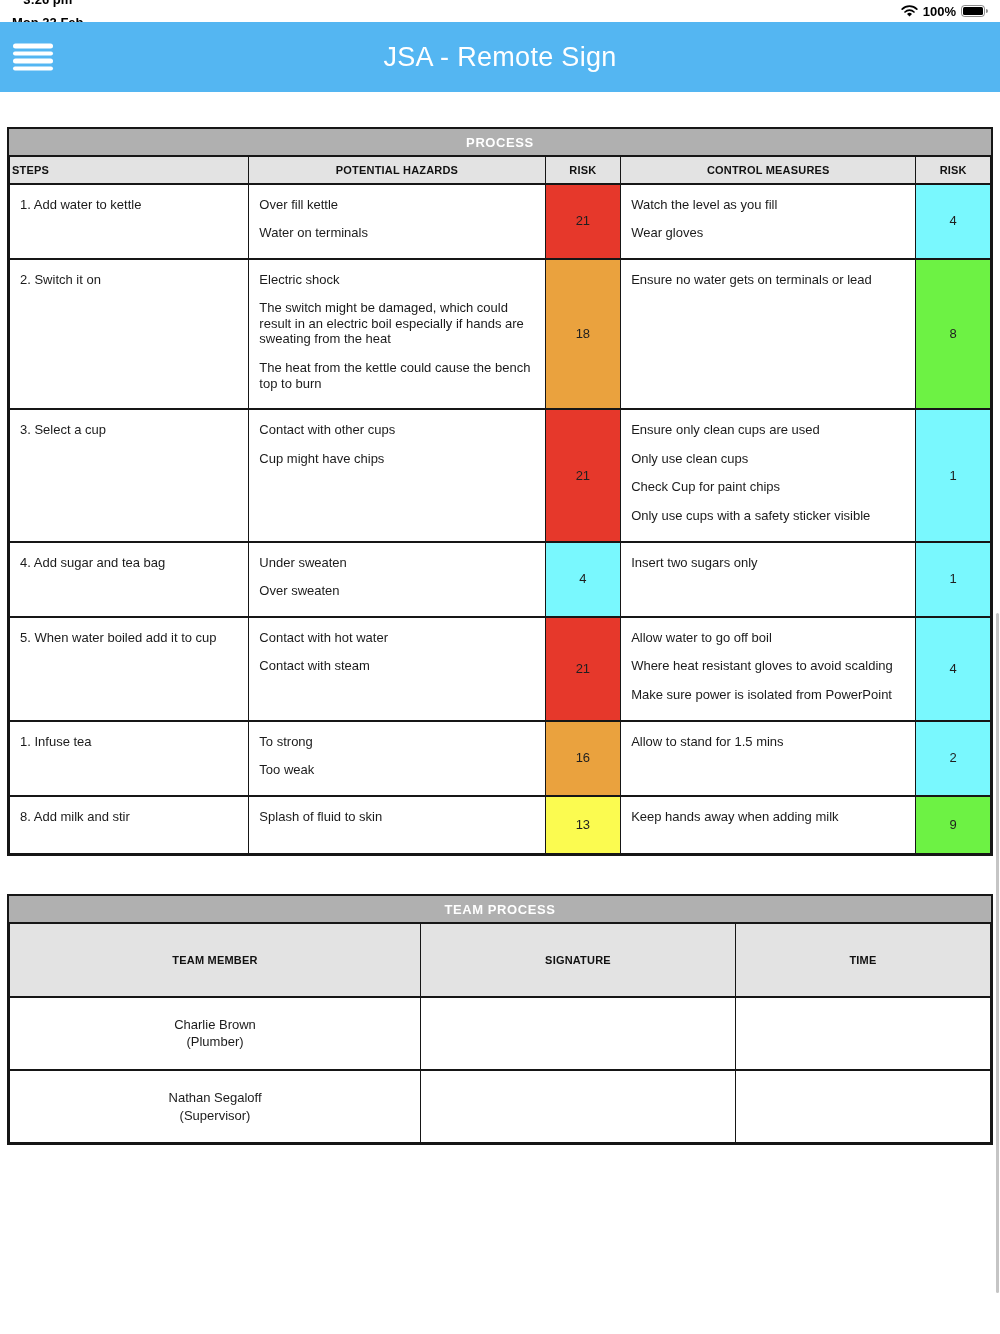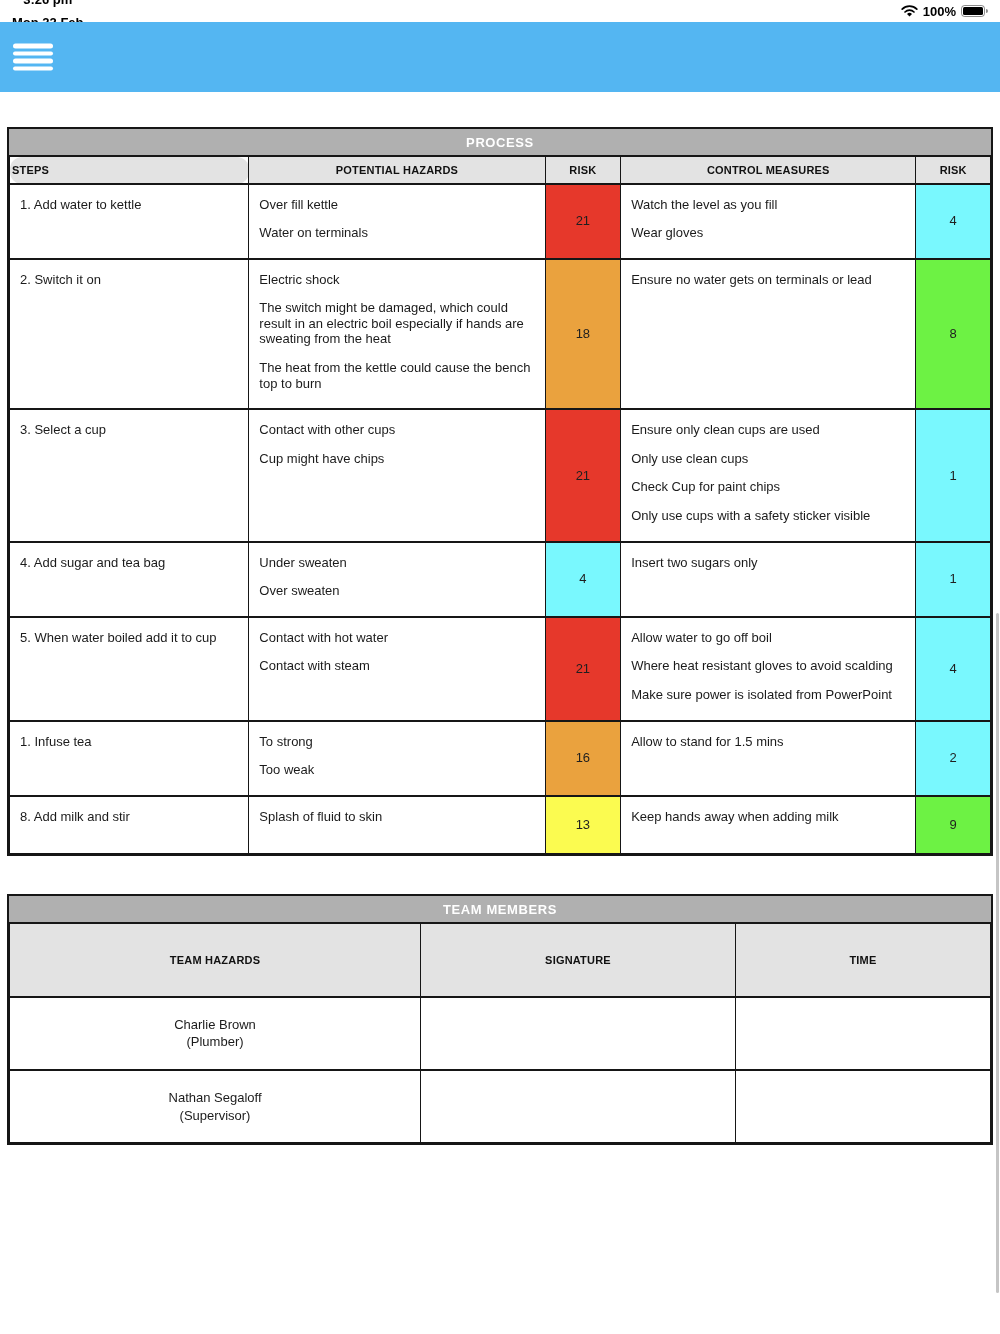--- a/index.html
+++ b/index.html
@@ -35,21 +35,21 @@
   .tbl.team { margin-top:38px; }
   .band {
     height:27px; line-height:27px; text-align:center; color:#fff;
     font-size:13px; font-weight:700; letter-spacing:.6px; border-bottom:1px solid #161616;
   }
   table { width:100%; border-collapse:collapse; table-layout:fixed; }
   th {
     background:#e3e3e3; border:1px solid #161616; height:27px;
     font-size:11px; font-weight:700; letter-spacing:.2px; color:#111; text-align:center;
   }
-  th.steps-h { text-align:left; padding-left:2px;border-radius:12px; }
+  th.steps-h { text-align:left; padding-left:2px; }
   td { border:1px solid #161616; border-top:2px solid #161616; vertical-align:top;
        font-size:13px; line-height:1.2; color:#1b1b1b; }
   td.txt { padding:12px 10px 4px 10px; }
   td.txt p { margin:0 0 13px 0; }
   td.risk { vertical-align:middle; text-align:center; padding:0; font-size:13px; color:#1f1f1f; }
   tr.r1{height:68px;} tr.r2{height:139px;} tr.r3{height:126px;} tr.r4{height:67px;}
   tr.r5{height:97px;} tr.r6{height:67px;} tr.r7{height:119px;} tr.r8{height:58px;}
   
   .team td { vertical-align:middle; text-align:center; }
   .team tr { height:73px; }
@@ -90,20 +90,21 @@
   </div>
 </div>
 
 <div class="appbar" style="background-color: rgb(84, 182, 242);">
   <div class="hamburger">
     <span></span>
       <span></span>
       <span></span>
       <span></span>
   </div>
+  <div class="title">JSA - Remote Sign</div>
 </div>
 
 <div class="tbl process">
   <div class="band" style="background-color: rgb(176, 176, 176);">PROCESS</div>
   <table>
     <colgroup>
       <col style="width:24.4%">
         <col style="width:30.2%">
         <col style="width:7.7%">
         <col style="width:30.1%">
@@ -221,30 +222,30 @@
         <td class="txt">
             <p>Keep hands away when adding milk</p>
           </td>
         <td class="risk" style="background-color: rgb(109, 242, 68);">9</td>
       </tr>
     </tbody>
   </table>
 </div>
 
 <div class="tbl team">
-  <div class="band" style="background-color: rgb(176, 176, 176);">TEAM MEMBERS</div>
+  <div class="band" style="background-color: rgb(176, 176, 176);">TEAM PROCESS</div>
   <table>
     <colgroup>
       <col style="width:41.9%">
         <col style="width:32.1%">
         <col style="width:26%">
     </colgroup>
     <thead>
       <tr>
-        <th>TEAM HAZARDS</th>
+        <th>TEAM MEMBER</th>
         <th>SIGNATURE</th>
         <th>TIME</th>
       </tr>
     </thead>
     <tbody>
       <tr>
         <td>
           <div class="member-name">
             <div>Charlie Brown</div>
             <div>(Plumber)</div>

